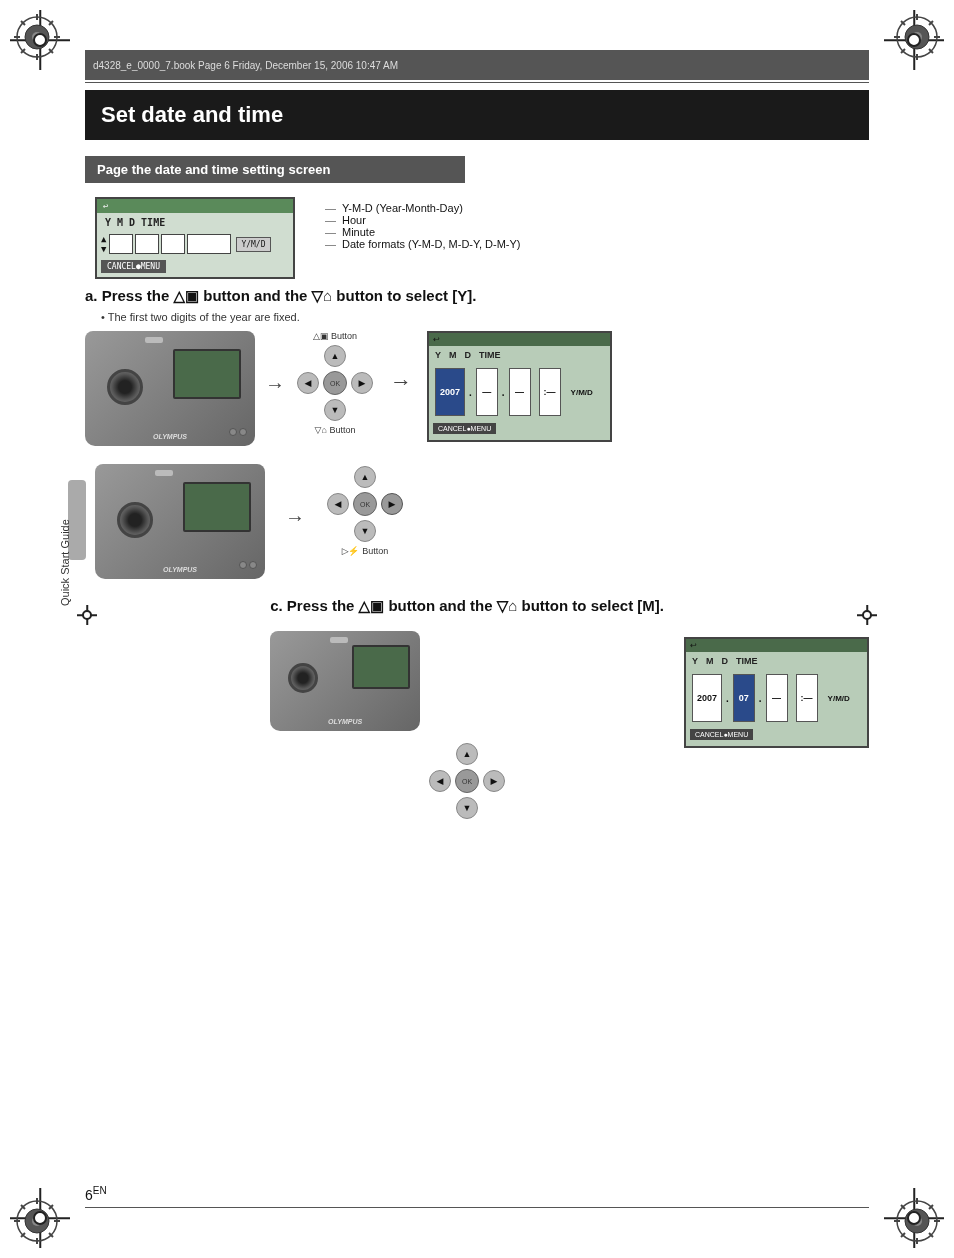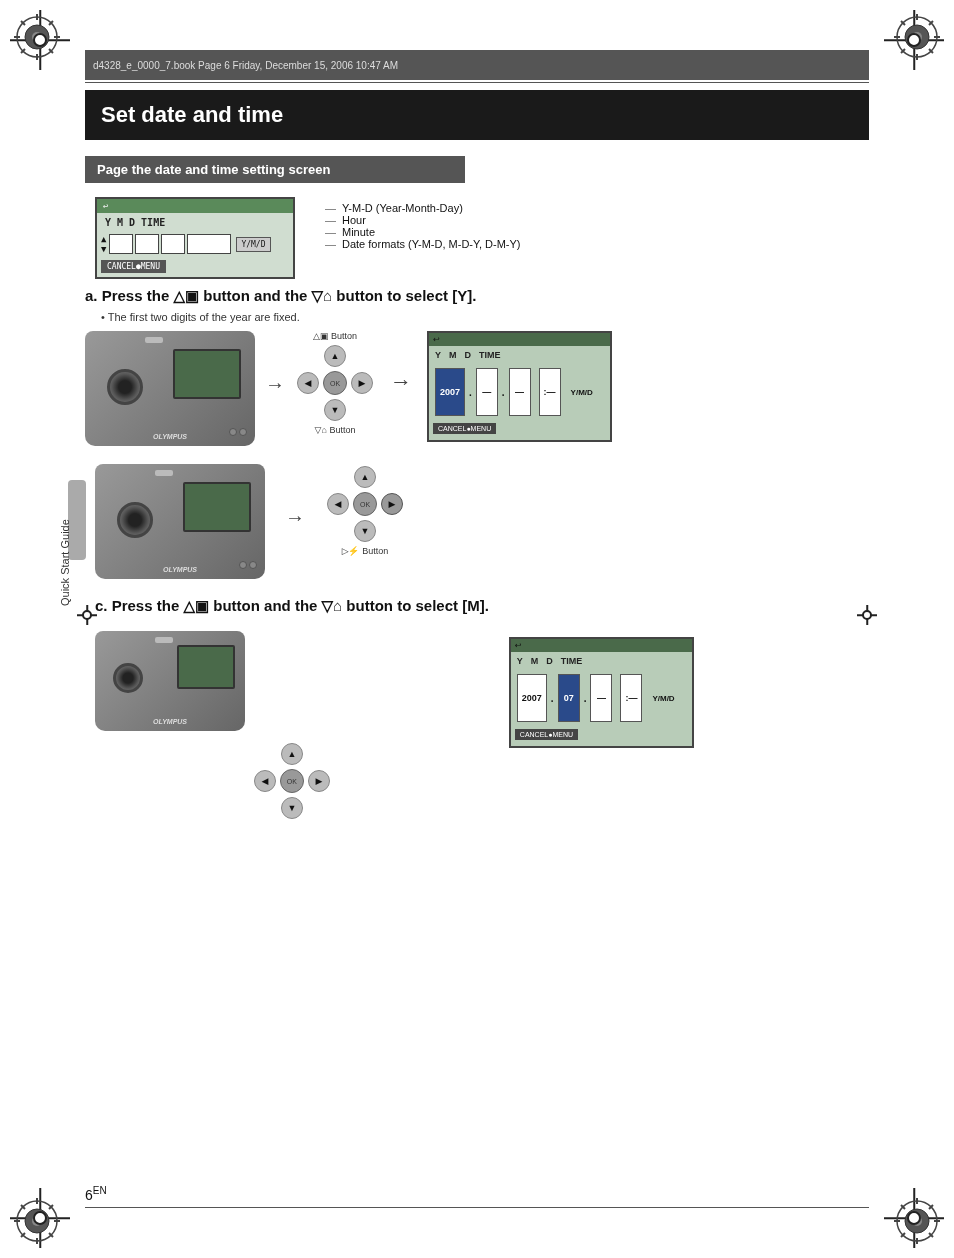--- a/index.html
+++ b/index.html
@@ -262,20 +262,21 @@
       gap: 20px;
       margin-left: 10px;
     }
 
     
     .step-c-row {
       display: flex;
       align-items: flex-start;
       gap: 20px;
       margin-left: 10px;
+      justify-content: flex-end;
     }
 
     .step-c-left {
       display: flex;
       flex-direction: column;
       gap: 10px;
     }
 
     
     .page-number {

